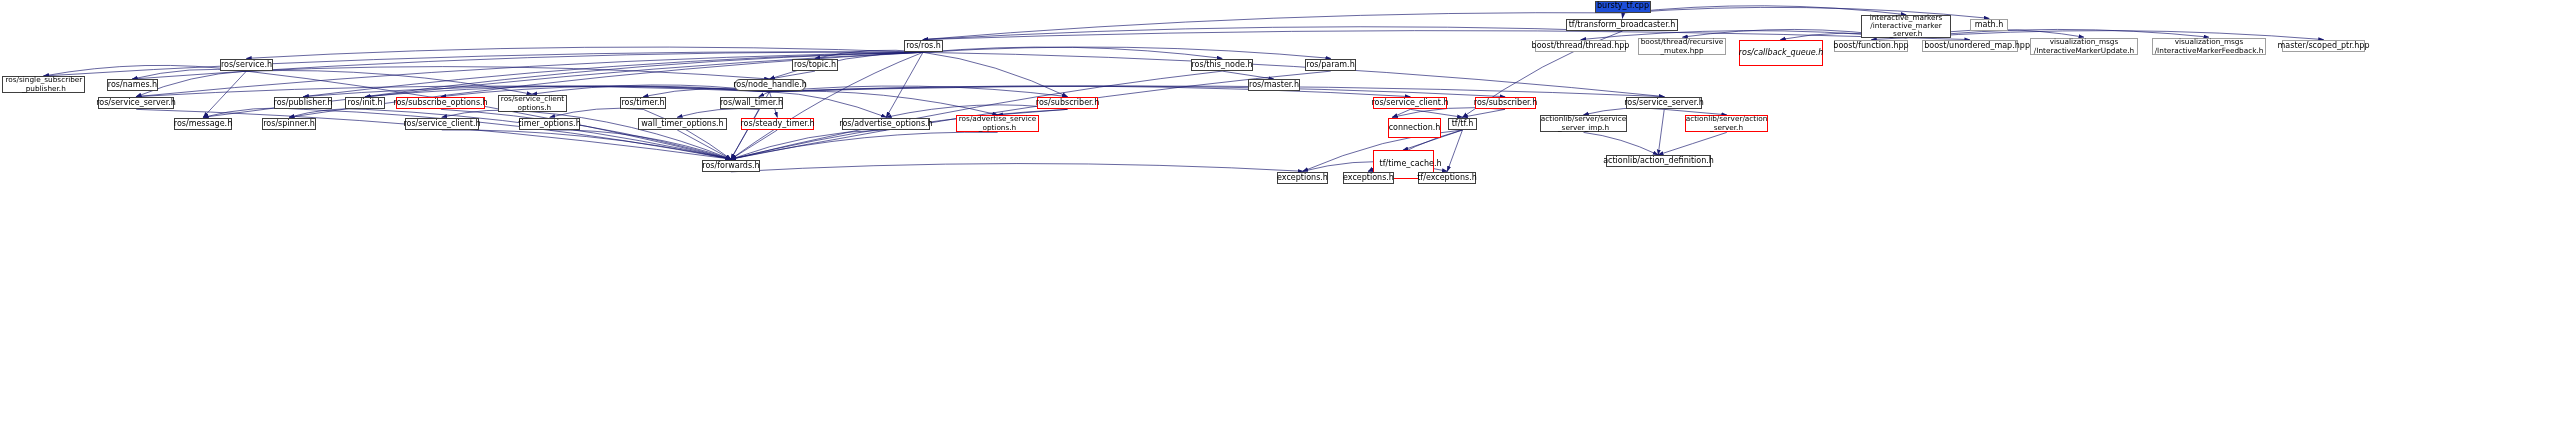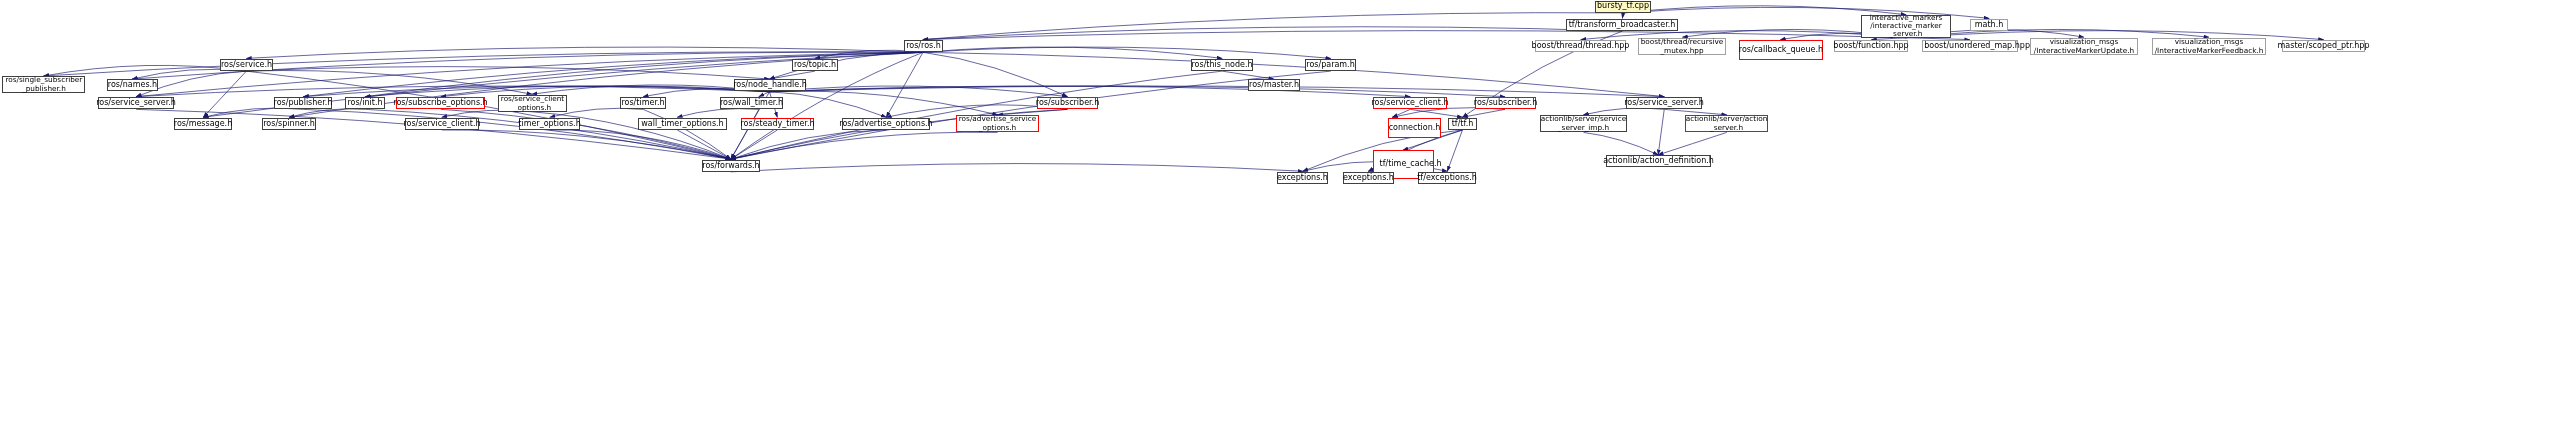--- a/index.html
+++ b/index.html
@@ -33,21 +33,21 @@
     line-height: 1.12;
     font-size: 8px;
     color: #000000;
     background: #ffffff;
     border: 0.6px solid #404040;
     white-space: pre-line;
     padding: 0.6px 1.8px;
     z-index: 5;
   }
   .node.root {
-    background: #fef9c3;
+    background: #1d4ed8;
     border: 0.6px solid #404040;
   }
   .node.red {
     border: 0.6px solid #ff0000;
   }
   .node.gray {
     border: 0.6px solid #a0a0a0;
   }
 </style>
 </head>
@@ -162,36 +162,36 @@
       <div class="node root" style="left: 1595px; top: 0.6px; width: 56px; height: 12px;">bursty_tf.cpp</div>
       <div class="node" style="left: 1566px; top: 19px; width: 112px; height: 12px;">tf/transform_broadcaster.h</div>
       <div class="node" style="left: 1861px; top: 15px; width: 90px; height: 22.5px; font-size: 7.3px;">interactive_markers
 /interactive_marker
 _server.h</div>
       <div class="node gray" style="left: 1970px; top: 19px; width: 38px; height: 12px;">math.h</div>
       <div class="node" style="left: 904px; top: 40px; width: 39px; height: 12px;">ros/ros.h</div>
       <div class="node gray" style="left: 1535px; top: 40px; width: 91px; height: 12px;">boost/thread/thread.hpp</div>
       <div class="node gray" style="left: 1638px; top: 38px; width: 88px; height: 17px; font-size: 7.3px;">boost/thread/recursive
 _mutex.hpp</div>
-      <div class="node red" style="left: 1739px; top: 40px; width: 84px; height: 20px;">ros/callback_queue.h</div>
+      <div class="node red" style="left: 1739px; top: 40px; width: 84px; height: 26px; font-style: italic;">ros/callback_queue.h</div>
       <div class="node gray" style="left: 1834px; top: 40px; width: 74px; height: 12px;">boost/function.hpp</div>
       <div class="node gray" style="left: 1922px; top: 40px; width: 96px; height: 12px; padding-left: 16px;">boost/unordered_map.hpp</div>
       <div class="node gray" style="left: 2030px; top: 38px; width: 108px; height: 17px; font-size: 7.3px;">visualization_msgs
 /InteractiveMarkerUpdate.h</div>
       <div class="node gray" style="left: 2152px; top: 38px; width: 114px; height: 17px; font-size: 7.3px;">visualization_msgs
 /InteractiveMarkerFeedback.h</div>
       <div class="node gray" style="left: 2282px; top: 40px; width: 83px; height: 12px;">master/scoped_ptr.hpp</div>
       <div class="node" style="left: 220px; top: 59px; width: 53px; height: 12px;">ros/service.h</div>
       <div class="node" style="left: 792px; top: 59px; width: 46px; height: 12px;">ros/topic.h</div>
       <div class="node" style="left: 1191px; top: 59px; width: 62px; height: 12px;">ros/this_node.h</div>
       <div class="node" style="left: 1305px; top: 59px; width: 51px; height: 12px;">ros/param.h</div>
       <div class="node" style="left: 2.4px; top: 76px; width: 83px; height: 17px; font-size: 7.3px;">ros/single_subscriber
 _publisher.h</div>
       <div class="node" style="left: 107px; top: 79px; width: 51px; height: 12px;">ros/names.h</div>
-      <div class="node" style="left: 734px; top: 79px; width: 72px; height: 12px;">ros/node_handle.h</div>
+      <div class="node" style="left: 734px; top: 79px; width: 72px; height: 12px; border-radius: 6px;">ros/node_handle.h</div>
       <div class="node" style="left: 1248px; top: 79px; width: 52px; height: 12px;">ros/master.h</div>
       <div class="node" style="left: 98px; top: 97px; width: 76px; height: 12px;">ros/service_server.h</div>
       <div class="node" style="left: 274px; top: 97px; width: 58px; height: 12px;">ros/publisher.h</div>
       <div class="node" style="left: 345px; top: 97px; width: 40px; height: 12px;">ros/init.h</div>
       <div class="node red" style="left: 396px; top: 97px; width: 89px; height: 12px;">ros/subscribe_options.h</div>
       <div class="node" style="left: 498px; top: 95px; width: 69px; height: 17px; font-size: 7.3px;">ros/service_client
 _options.h</div>
       <div class="node" style="left: 620px; top: 97px; width: 46px; height: 12px;">ros/timer.h</div>
       <div class="node" style="left: 720px; top: 97px; width: 63px; height: 12px;">ros/wall_timer.h</div>
       <div class="node red" style="left: 1037px; top: 97px; width: 61px; height: 12px;">ros/subscriber.h</div>

